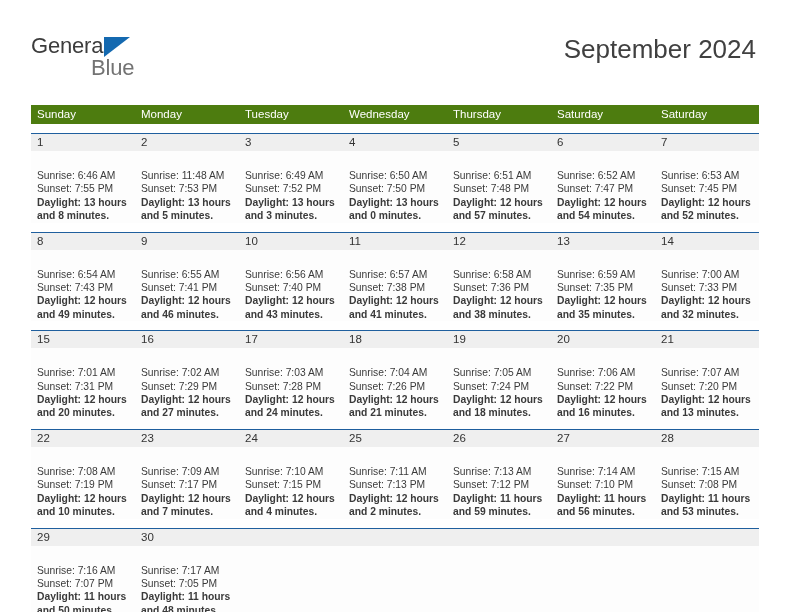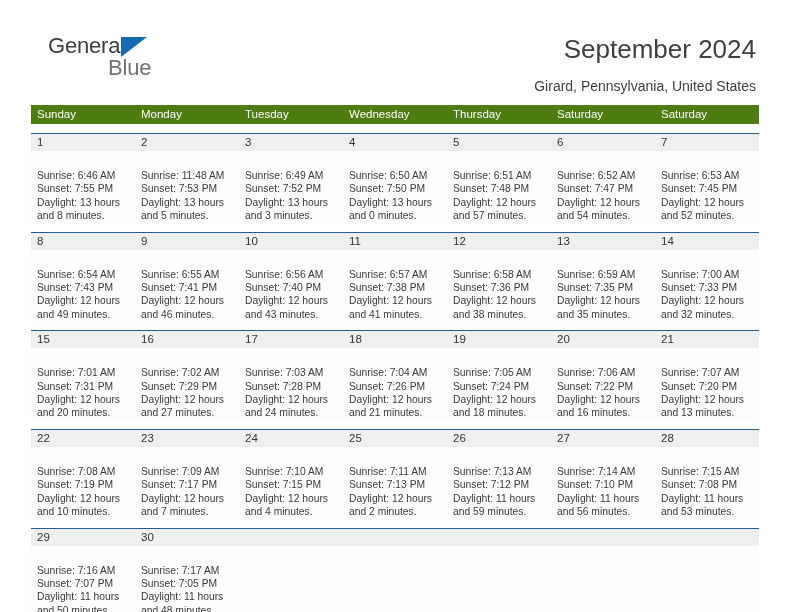--- a/index.html
+++ b/index.html
@@ -24,21 +24,21 @@
   
   .header {
     position: absolute;
     left: 0;
     top: 0;
     width: 792px;
     height: 100px;
   }
   .logo {
     position: absolute;
-    left: 48px;
+    left: 31px;
     top: 33px;
     width: 180px;
     height: 50px;
   }
   .logo-general {
     position: absolute;
     left: 0;
     top: 0;
     font-size: 22px;
     letter-spacing: -0.2px;
@@ -134,38 +134,38 @@
     padding: 18px 6px 0 6px;
     font-size: 10.3px;
     line-height: 13.4px;
     color: #3a3a3a;
   }
   .day-body div {
     white-space: nowrap;
   }
   .day-body .wrapline {
     white-space: normal;
+    font-weight: bold;
   }
   .empty .day-body {
     visibility: hidden;
   }
 </style>
 </head>
 <body>
 
 <div class="page">
 
   <div class="header">
     <div class="logo">
       <span class="logo-general">General</span>
       <span class="logo-tri"></span>
       <span class="logo-blue">Blue</span>
     </div>
     <div class="title">September 2024</div>
-    <div class="subtitle">Girard, Pennsylvania, United States</div>
   </div>
 
   <div class="calendar">
 
     <div class="weekday-row">
       <div class="weekday">Sunday</div>
       <div class="weekday">Monday</div>
       <div class="weekday">Tuesday</div>
       <div class="weekday">Wednesday</div>
       <div class="weekday">Thursday</div>

